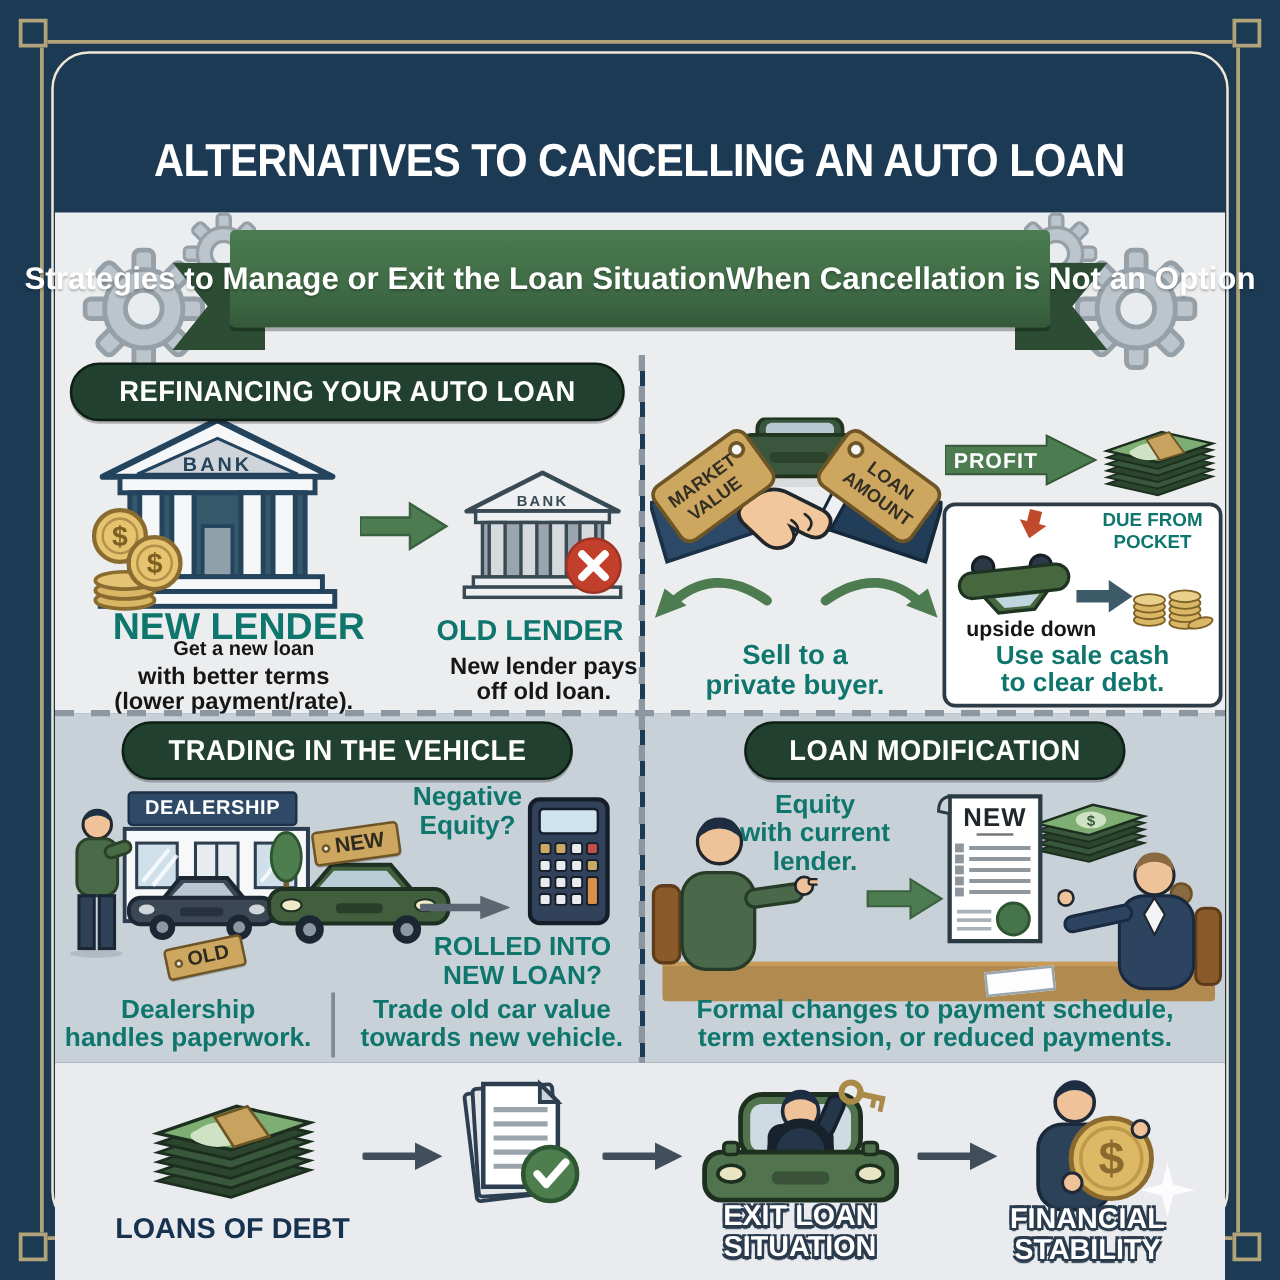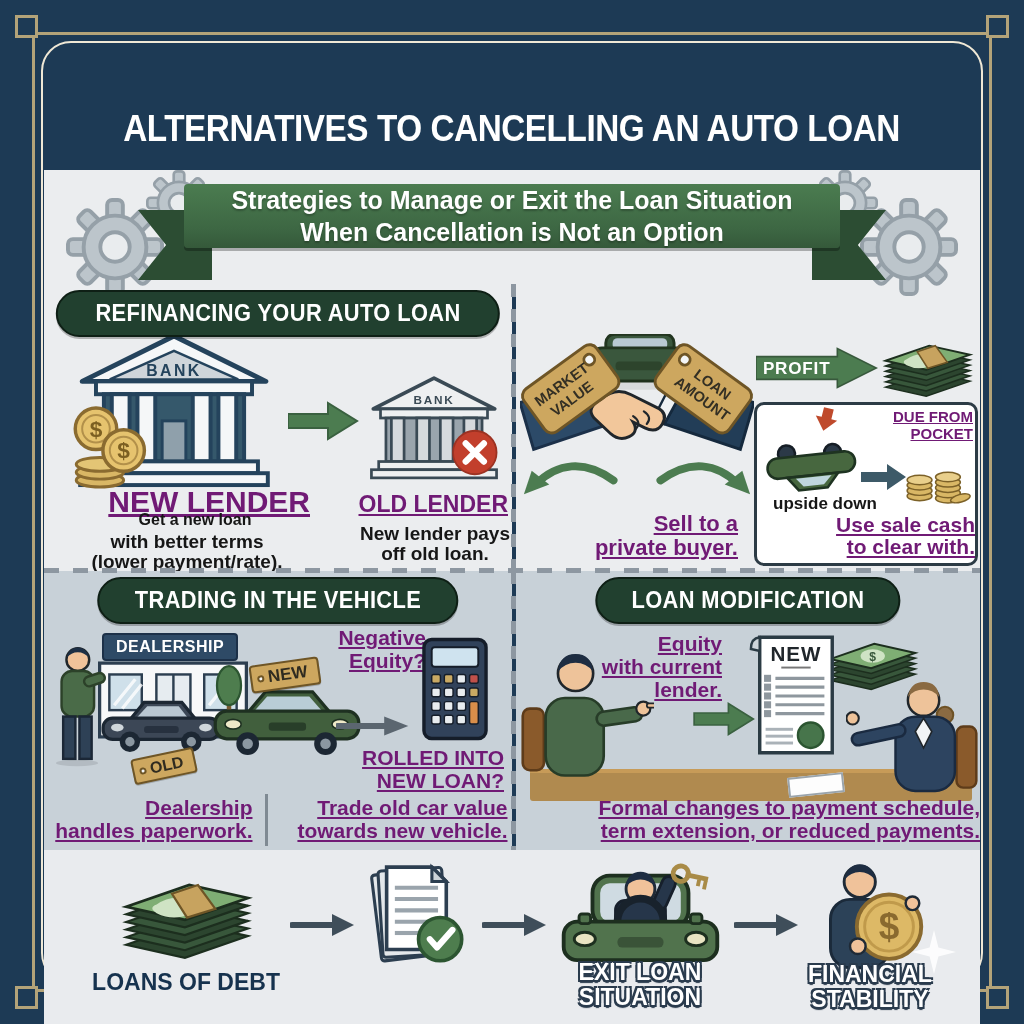--- a/index.html
+++ b/index.html
@@ -17,44 +17,44 @@
   .title-band{position:absolute;left:0;top:0;width:936px;height:82px;display:flex;align-items:center;justify-content:center;}
   .title-band h1{margin:0;color:#fff;font-size:37px;font-weight:800;letter-spacing:-.5px;white-space:nowrap;
                  transform:scaleX(.9);}
 
   
   .banner{position:absolute;left:0;top:82px;width:936px;height:114px;background:#ebedef;z-index:3;}
   .gear{position:absolute;z-index:0;}
   .ribbon-tail{position:absolute;top:40px;width:74px;height:70px;background:#2c4d33;z-index:1;}
   .tail-l{left:94px;clip-path:polygon(0 0,100% 0,100% 100%,0 100%,38% 50%);}
   .tail-r{right:94px;clip-path:polygon(0 0,100% 0,62% 50%,100% 100%,0 100%);}
-  .ribbon{position:absolute;left:140px;right:140px;top:14px;height:64px;z-index:2;
+  .ribbon{position:absolute;left:140px;right:140px;top:14px;height:78px;z-index:2;
           background:linear-gradient(180deg,#4b7c50 0%,#3d6743 70%,#35593a 100%);
           border-radius:4px;box-shadow:0 3px 0 rgba(0,0,0,.28);
-          display:flex;flex-direction:column;align-items:center;justify-content:center;}
+          display:flex;flex-direction:row;align-items:center;justify-content:center;}
   .ribbon .rl{color:#fff;font-size:25px;font-weight:800;line-height:1.3;white-space:nowrap;text-shadow:0 2px 2px rgba(0,0,0,.25);}
 
   
   .q{position:absolute;overflow:hidden;}
   .q1{left:0;top:196px;width:468px;height:287px;background:#ebedef;}
   .q2{left:472px;top:196px;width:464px;height:287px;background:#ebedef;}
   .q3{left:0;top:483px;width:468px;height:279px;background:#c8d1d8;}
   .q4{left:472px;top:483px;width:464px;height:279px;background:#c8d1d8;}
   .vdiv{position:absolute;left:467px;width:5px;background:repeating-linear-gradient(180deg,#8d97a1 0 13px,transparent 13px 25px);z-index:4;}
   .vdiv1{top:196px;height:287px}.vdiv2{top:483px;height:279px}
   .hdiv{position:absolute;left:0;top:480px;width:936px;height:5px;z-index:4;
         background:repeating-linear-gradient(90deg,#8d97a1 0 15px,transparent 15px 29px);}
 
   .q-pill{position:absolute;left:50%;transform:translateX(-50%);top:6px;background:#21402f;color:#fff;
           font-weight:800;font-size:23px;letter-spacing:.4px;padding:8px 28px;border-radius:28px;
           border:2px solid #0e1f15;white-space:nowrap;box-shadow:0 2px 0 rgba(0,0,0,.25);z-index:5;}
   .q-pill span{display:inline-block;transform:scaleX(.95);}
 
   .abs{position:absolute;}
-  .tt{font-weight:800;color:#701a75;text-align:right;line-height:1.08;text-decoration:underline;}
+  .tt{font-weight:800;color:#0f766e;text-align:center;line-height:1.08;}
   .tb{font-weight:700;color:#161616;text-align:center;line-height:1.05;padding-left:12px;}
 
   
   .tag{position:absolute;background:#cda75f;border:2px solid #6e5526;border-radius:4px;color:#2f2b20;
        font-weight:800;padding:2px 10px 2px 16px;z-index:6;box-shadow:0 1px 0 rgba(0,0,0,.2);}
   .tag:before{content:"";position:absolute;left:5px;top:50%;margin-top:-3.5px;width:7px;height:7px;border-radius:50%;
               background:#f4f6f7;border:2px solid #6e5526;box-sizing:border-box;}
 
   
   .sell-box{position:absolute;background:#fff;border:3px solid #2c3b45;border-radius:10px;}
@@ -296,21 +296,21 @@
               <ellipse cx="28" cy="39" rx="21" ry="8" fill="#e9cf8b"></ellipse>
             <ellipse cx="76" cy="70" rx="21" ry="8"></ellipse>
               <ellipse cx="76" cy="61" rx="21" ry="8"></ellipse>
             <ellipse cx="76" cy="52" rx="21" ry="8"></ellipse>
               <ellipse cx="76" cy="43" rx="21" ry="8"></ellipse>
             <ellipse cx="76" cy="34" rx="21" ry="8" fill="#e9cf8b"></ellipse>
             <ellipse cx="97" cy="70" rx="17" ry="6.5" transform="rotate(-15 97 70)"></ellipse>
           </g>
         </svg>
         <div class="abs tt" style="left:0px;bottom:26px;width:100%;font-size:21px">Use sale cash</div>
-        <div class="abs tt" style="left:0px;bottom:4px;width:100%;font-size:21px">to clear with.</div>
+        <div class="abs tt" style="left:0px;bottom:4px;width:100%;font-size:21px">to clear debt.</div>
       </div>
     </div>
 
     <div class="q q3">
       <div class="q-pill"><span>TRADING IN THE VEHICLE</span></div>
 
       <div class="abs" style="left:0;top:48px;width:468px;height:176px">
         <svg class="abs" style="left:54px;top:42px" width="150" height="78" viewBox="0 0 185 95">
           <rect x="2" y="2" width="181" height="91" fill="#f7f8f9" stroke="#2c3e50" stroke-width="4"></rect>
           <rect x="14" y="16" width="40" height="44" fill="#cfe0ea" stroke="#2c3e50" stroke-width="3"></rect>

